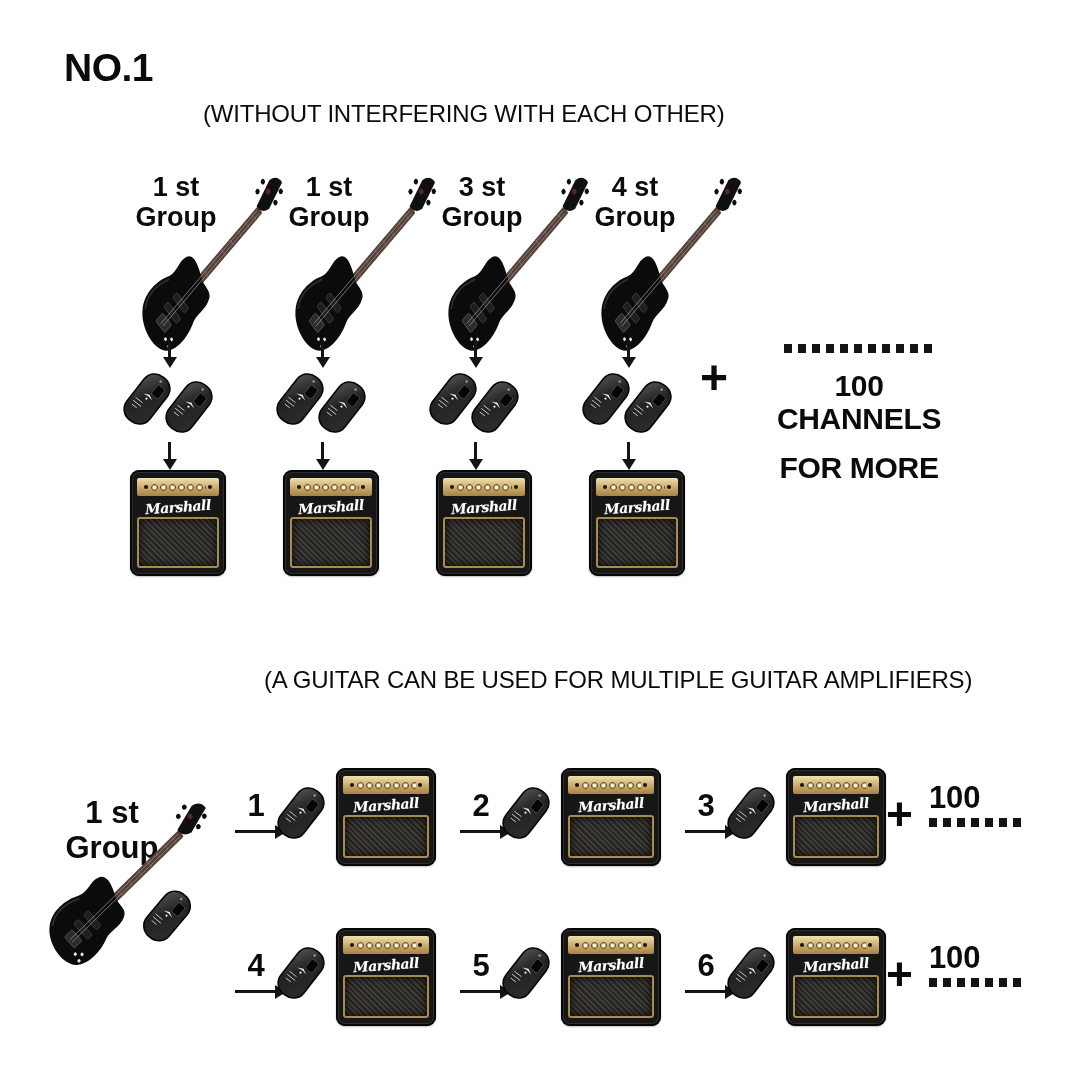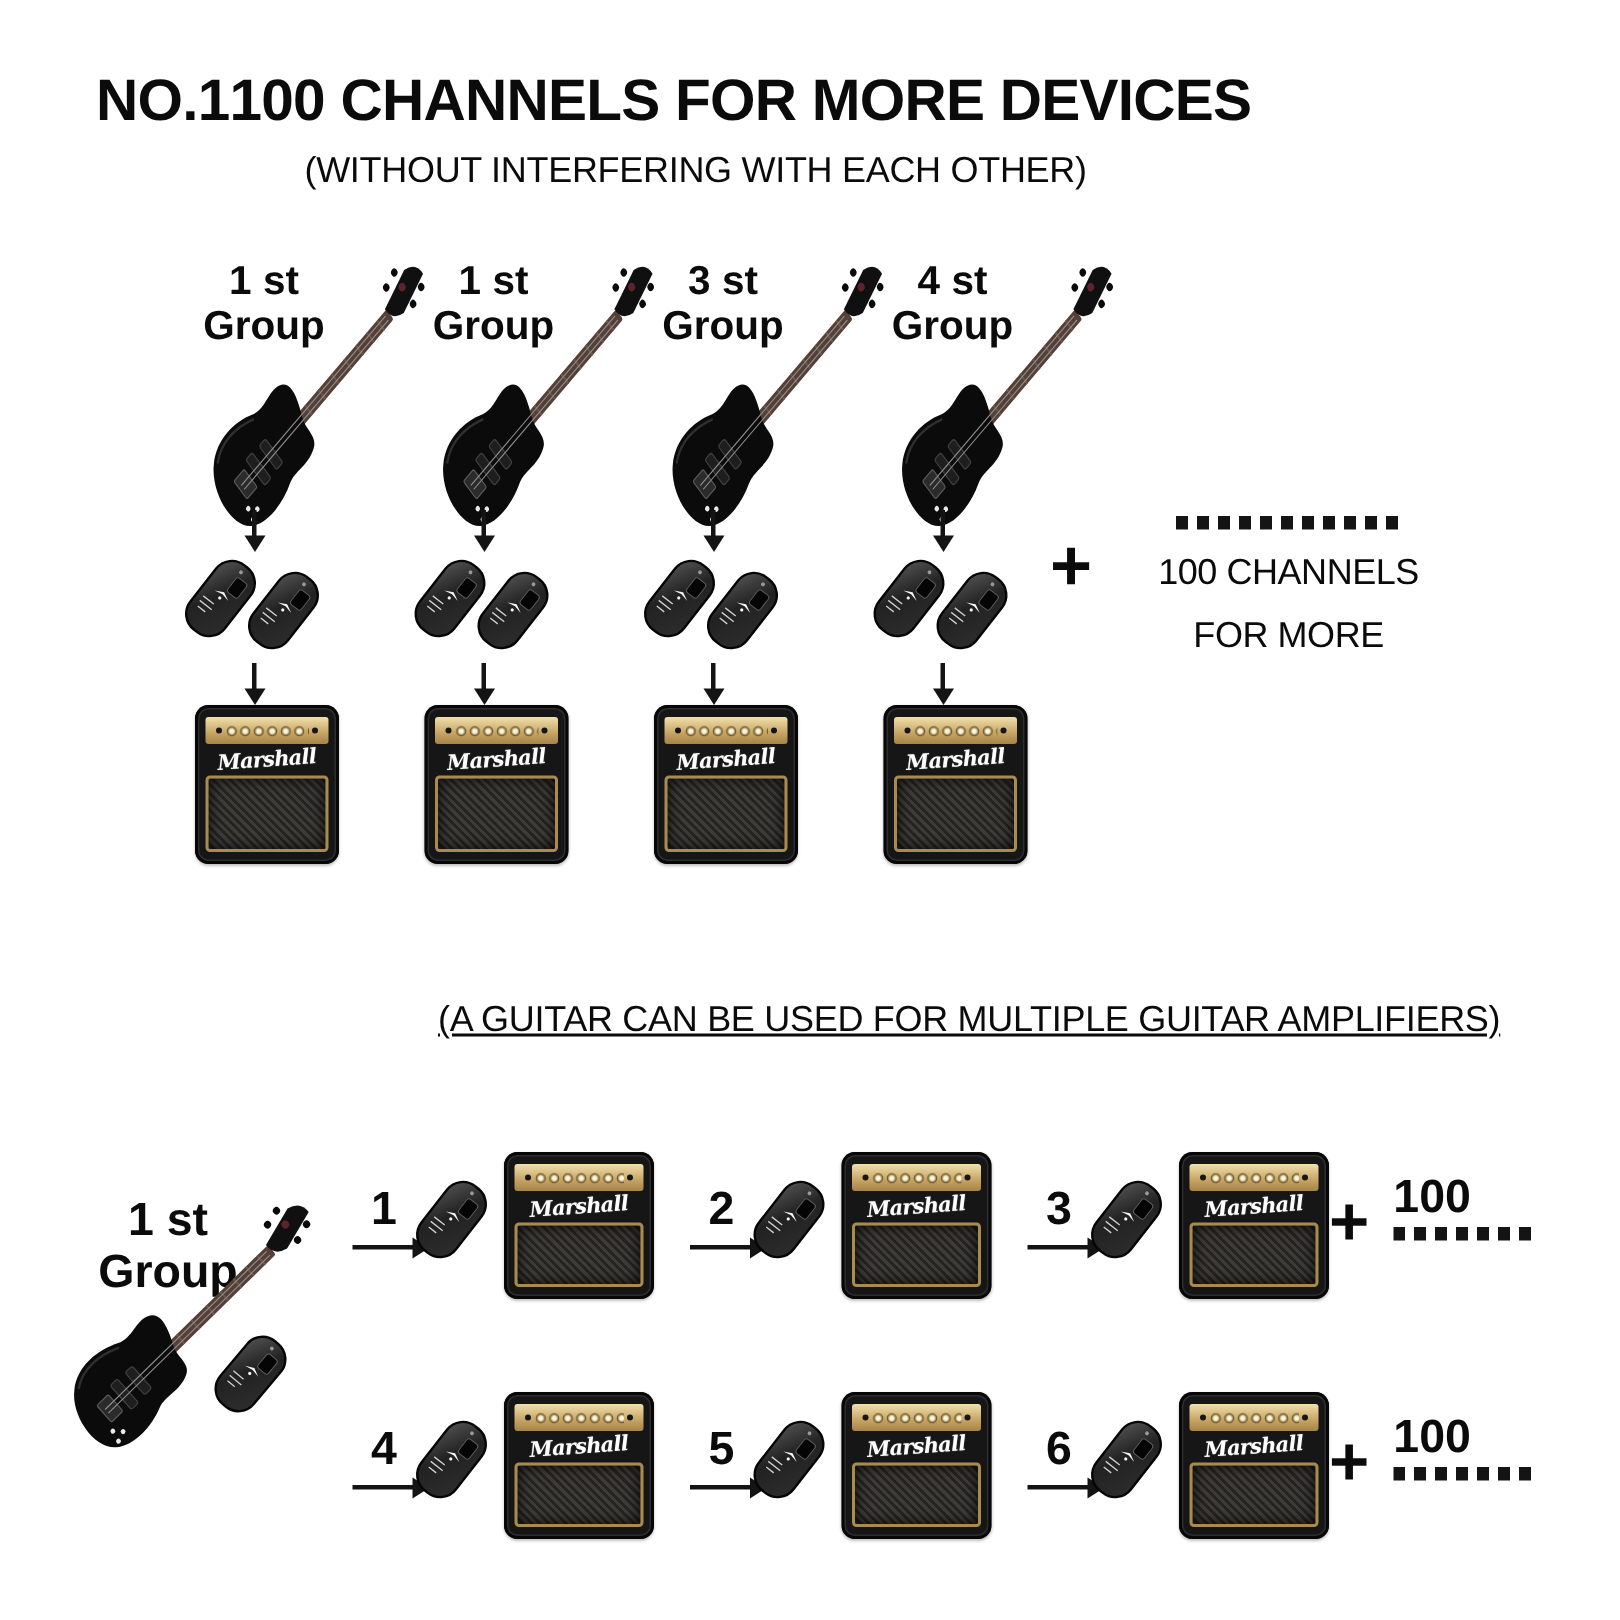--- a/index.html
+++ b/index.html
@@ -6,21 +6,21 @@
   .canvas{position:relative;width:1080px;height:1080px;background:#fff;overflow:hidden;
           font-family:"Liberation Sans",sans-serif;color:#0b0b0b;}
 
   
   .hdr{position:absolute;display:flex;align-items:baseline;font-weight:bold;
        font-size:39px;letter-spacing:-0.5px;white-space:nowrap;}
   .hdr1{left:64px;top:46px;}
   .hdr2{left:62px;top:610px;gap:62px;}
   .sub{position:absolute;font-size:24px;letter-spacing:-0.2px;white-space:nowrap;}
   .sub1{left:203px;top:100px;text-align:right;}
-  .sub2{left:292px;top:666px;text-decoration:underline;}
+  .sub2{left:264px;top:666px;}
 
   
   .col{position:absolute;top:168px;width:180px;height:420px;}
   .c1{left:108px;} .c2{left:261px;} .c3{left:414px;} .c4{left:567px;text-decoration:underline;}
   .g-label{position:absolute;left:16px;top:4px;width:104px;text-align:center;
            font-weight:bold;font-size:27px;line-height:1.12;}
   .g-label-b{position:absolute;left:58px;top:796px;width:108px;text-align:center;
            font-weight:bold;font-size:31px;line-height:1.12;}
 
   .guitar{position:absolute;}
@@ -59,21 +59,21 @@
        background-image:repeating-linear-gradient(45deg,rgba(255,255,255,.05) 0 2px,rgba(0,0,0,.28) 2px 4px);
        box-shadow:inset 0 0 9px rgba(0,0,0,.9);margin-bottom:2px;}
 
   
   .dotted{height:9px;background:repeating-linear-gradient(90deg,#141414 0 8px,transparent 8px 14px);}
   .plus-big{font-weight:bold;line-height:1;}
   .s1-more{position:absolute;left:700px;top:334px;display:flex;align-items:flex-start;}
   .s1-more .plus-big{font-size:48px;margin-top:20px;}
   .more-col{margin-left:24px;text-align:center;width:214px;}
   .more-col .dotted{width:150px;margin:10px auto 9px;}
-  .more-t{font-size:24px;font-weight:normal;line-height:1.1;letter-spacing:-0.3px;margin-top:16px;}
+  .more-t{font-size:30px;font-weight:bold;line-height:1.1;letter-spacing:-0.3px;margin-top:16px;}
 
   
   .unit{position:absolute;width:215px;height:102px;}
   .u1{left:228px;top:768px;} .u2{left:453px;top:768px;} .u3{left:678px;top:768px;}
   .u4{left:228px;top:928px;} .u5{left:453px;top:928px;} .u6{left:678px;top:928px;}
   .num-arrow{position:absolute;left:2px;top:22px;width:52px;text-align:center;}
   .num{display:block;font-size:31px;font-weight:bold;line-height:1;}
   .harrow{position:relative;display:block;margin:9px auto 0;width:42px;height:3px;background:#141414;}
   .harrow::after{content:"";position:absolute;right:-9px;top:50%;transform:translateY(-50%);
        border:7px solid transparent;border-right:0;border-left:11px solid #141414;}
@@ -135,21 +135,20 @@
         <rect x="30" y="16" width="14" height="19" rx="3" fill="#050505" stroke="#5f5f5f" stroke-width="1"></rect>
         <path d="M20,42 L29,37.5 L38,42 L29,40.2 Z" fill="#f5f5f5"></path>
         <circle cx="29" cy="45" r="1.7" fill="#f5f5f5"></circle>
         <path d="M14,54 L28,54 M14,60 L30,60 M16,66 L26,66" stroke="#cfcfcf" stroke-width="1.4"></path>
       </g>
     </defs>
   </svg>
 
   <div class="hdr hdr1">
     <span>NO.1</span>
-    <span>100 CHANNELS FOR MORE DEVICES</span>
   </div>
   <div class="sub sub1">(WITHOUT INTERFERING WITH EACH OTHER)</div>
 
   <div class="col c1">
     <div class="g-label">
       <div>1 st</div>
       <div>Group</div>
     </div>
     <svg class="guitar" viewBox="0 0 210 200" preserveAspectRatio="none">
         <use href="#guitar-d"></use>

